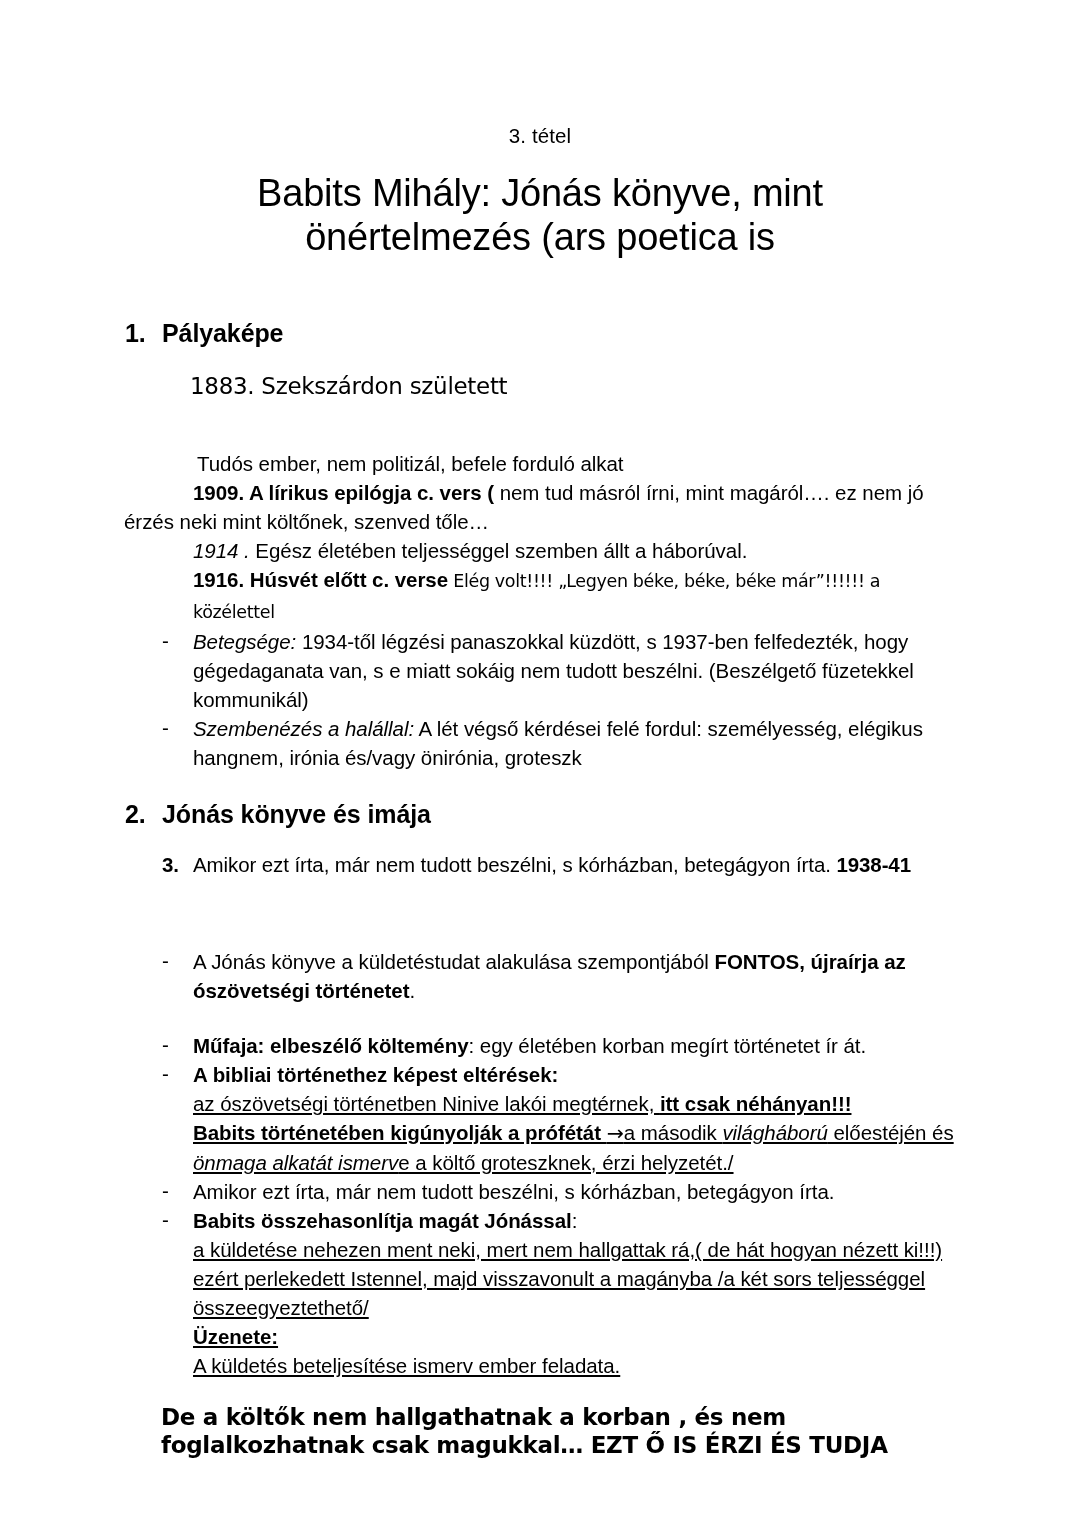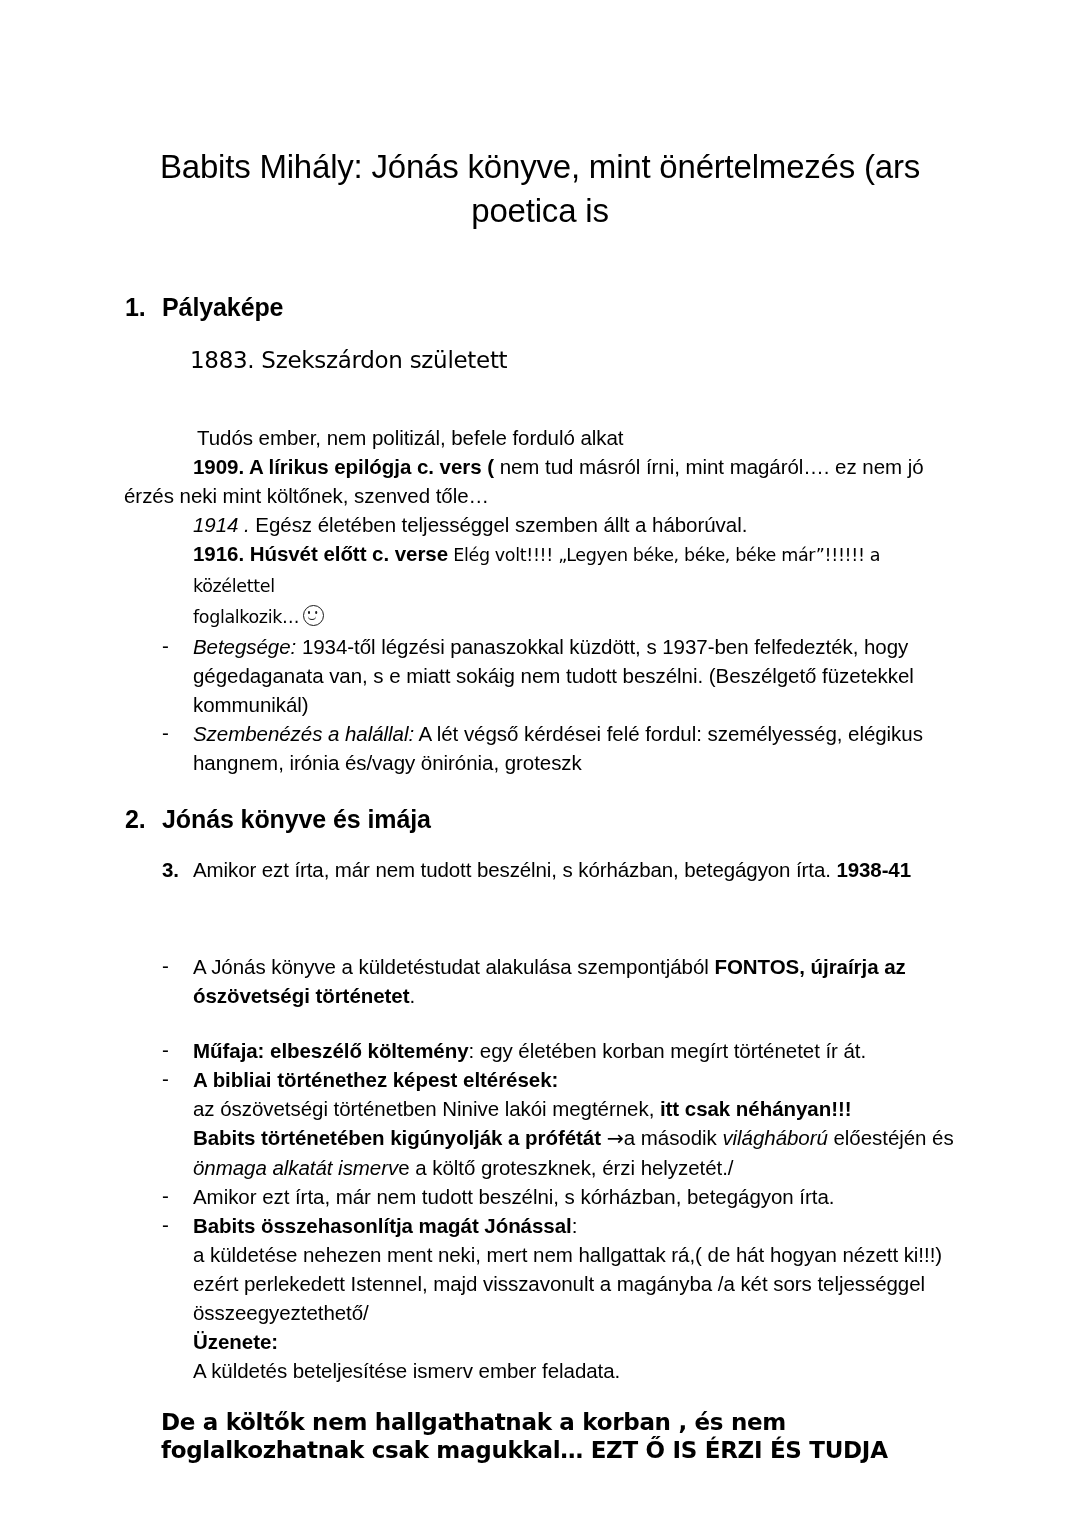--- a/index.html
+++ b/index.html
@@ -31,21 +31,21 @@
     text-align: center;
   }
   .subject-line {
     font-size: 20.5px;
     line-height: 26px;
     letter-spacing: 0.1px;
   }
   .doc-title {
     margin: 22px auto 0;
     width: 790px;
-    font-size: 33px;
+    font-size: 38px;
     line-height: 44px;
     text-align: center;
     letter-spacing: -0.2px;
   }
 
   
   .content {
     margin-top: 58px;
     padding-left: 125px;
     padding-right: 118px;
@@ -116,20 +116,21 @@
     left: 37px;
     top: -1px;
     font-size: 20.5px;
   }
   .sub-line {
     padding-left: 68px;
     font-size: 20.5px;
     line-height: 29px;
     margin: 0;
     letter-spacing: -0.05px;
+    text-decoration: underline;
   }
 
   b, .b { font-weight: bold; }
   i, .i { font-style: italic; }
 
   .smiley {
     display: inline-block;
     width: 19px;
     height: 19px;
     border: 1.9px solid #1a1a1a;
@@ -161,20 +162,21 @@
   }
 
   .arrow { font-family: "DejaVu Sans", sans-serif; }
 </style>
 </head>
 <body>
 
 <div class="page">
 
   <div class="doc-head">
+    <div class="subject-line">3. tétel</div>
     <div class="doc-title">Babits Mihály: Jónás könyve, mint önértelmezés (ars poetica is</div>
   </div>
 
   <div class="content">
 
     <div class="num-heading">
       <span class="num">1.</span>
       <span>Pályaképe</span>
     </div>
 
@@ -183,21 +185,20 @@
     <div class="gap-md"></div>
 
     <p class="p indent-72">Tudós ember, nem politizál, befele forduló alkat</p>
 
     <p class="p indent-68"><b>1909. A lírikus epilógja c. vers (</b><span> nem tud másról írni, mint magáról…. ez nem jó</span></p>
     <p class="p hang">érzés neki mint költőnek, szenved tőle…</p>
 
     <p class="p indent-68"><i>1914 .</i><span> Egész életében teljességgel szemben állt a háborúval.</span></p>
 
     <p class="p indent-68"><b>1916. Húsvét előtt c. verse</b><span class="calibri-small"> Elég volt!!!! „Legyen béke, béke, béke már”!!!!!! a közélettel</span></p>
-    <p class="p indent-68"><span class="calibri-small">foglalkozik…</span><span class="smiley"></span></p>
 
     <div class="dash-item">
       <span class="dash">-</span>
       <i>Betegsége:</i><span> 1934-től légzési panaszokkal küzdött, s 1937-ben felfedezték, hogy gégedaganata van, s e miatt sokáig nem tudott beszélni. (Beszélgető füzetekkel kommunikál)</span>
     </div>
 
     <div class="dash-item">
       <span class="dash">-</span>
       <i>Szembenézés a halállal:</i><span> A lét végső kérdései felé fordul: személyesség, elégikus hangnem, irónia és/vagy önirónia, groteszk</span>
     </div>

